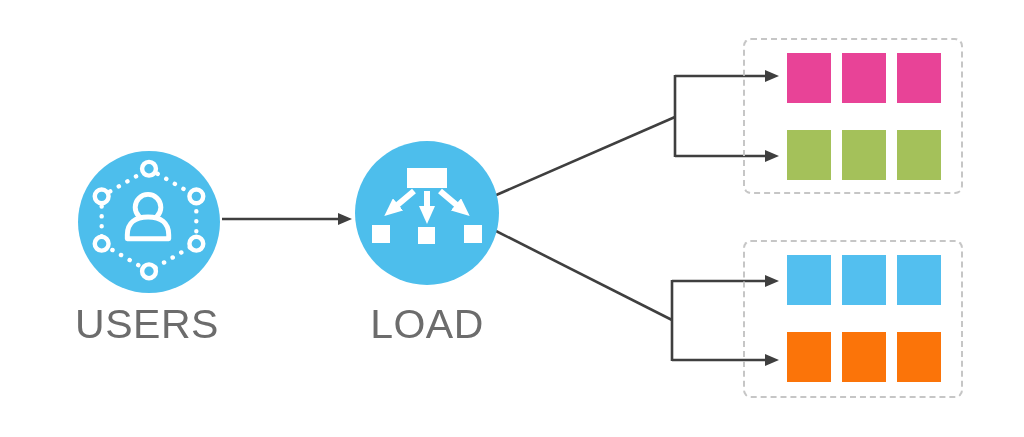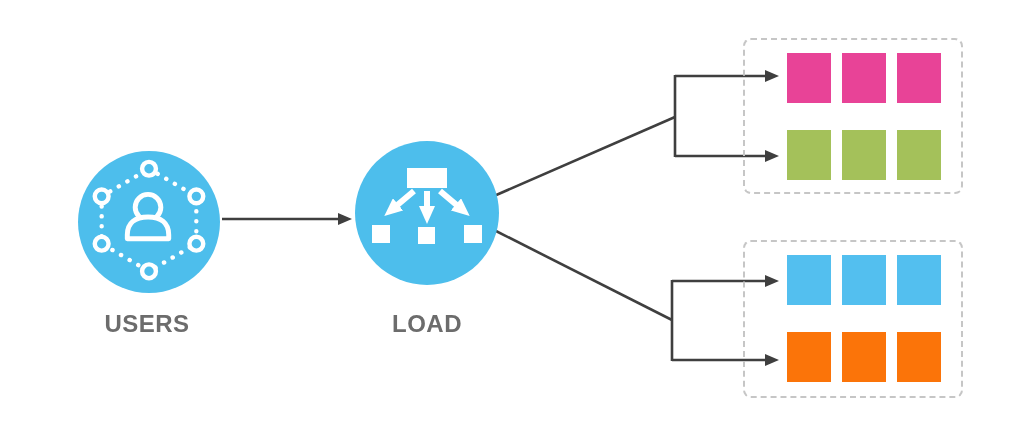--- a/index.html
+++ b/index.html
@@ -26,22 +26,22 @@
     border-radius: 50%;
     background: var(--node-fill, #4DBEEC);
   }
   .circle-node svg { position: absolute; left: 0; top: 0; }
 
   .node-users  { left: 78px;  top: 151px; width: 142px; height: 142px; }
   .node-lb     { left: 355px; top: 141px; width: 144px; height: 144px; }
 
   .node-label {
     position: absolute;
-    font-size: 24px;
-    font-weight: 700;
+    font-size: 41px;
+    font-weight: 400;
     letter-spacing: 0.5px;
     color: var(--label-color, #6C6C6C);
     text-align: center;
     line-height: 40px;
     white-space: pre-line;
   }
   .label-users { left: 27px;  top: 304px; width: 240px; }
   .label-lb    { left: 277px; top: 304px; width: 300px; }
 
   .cluster {

